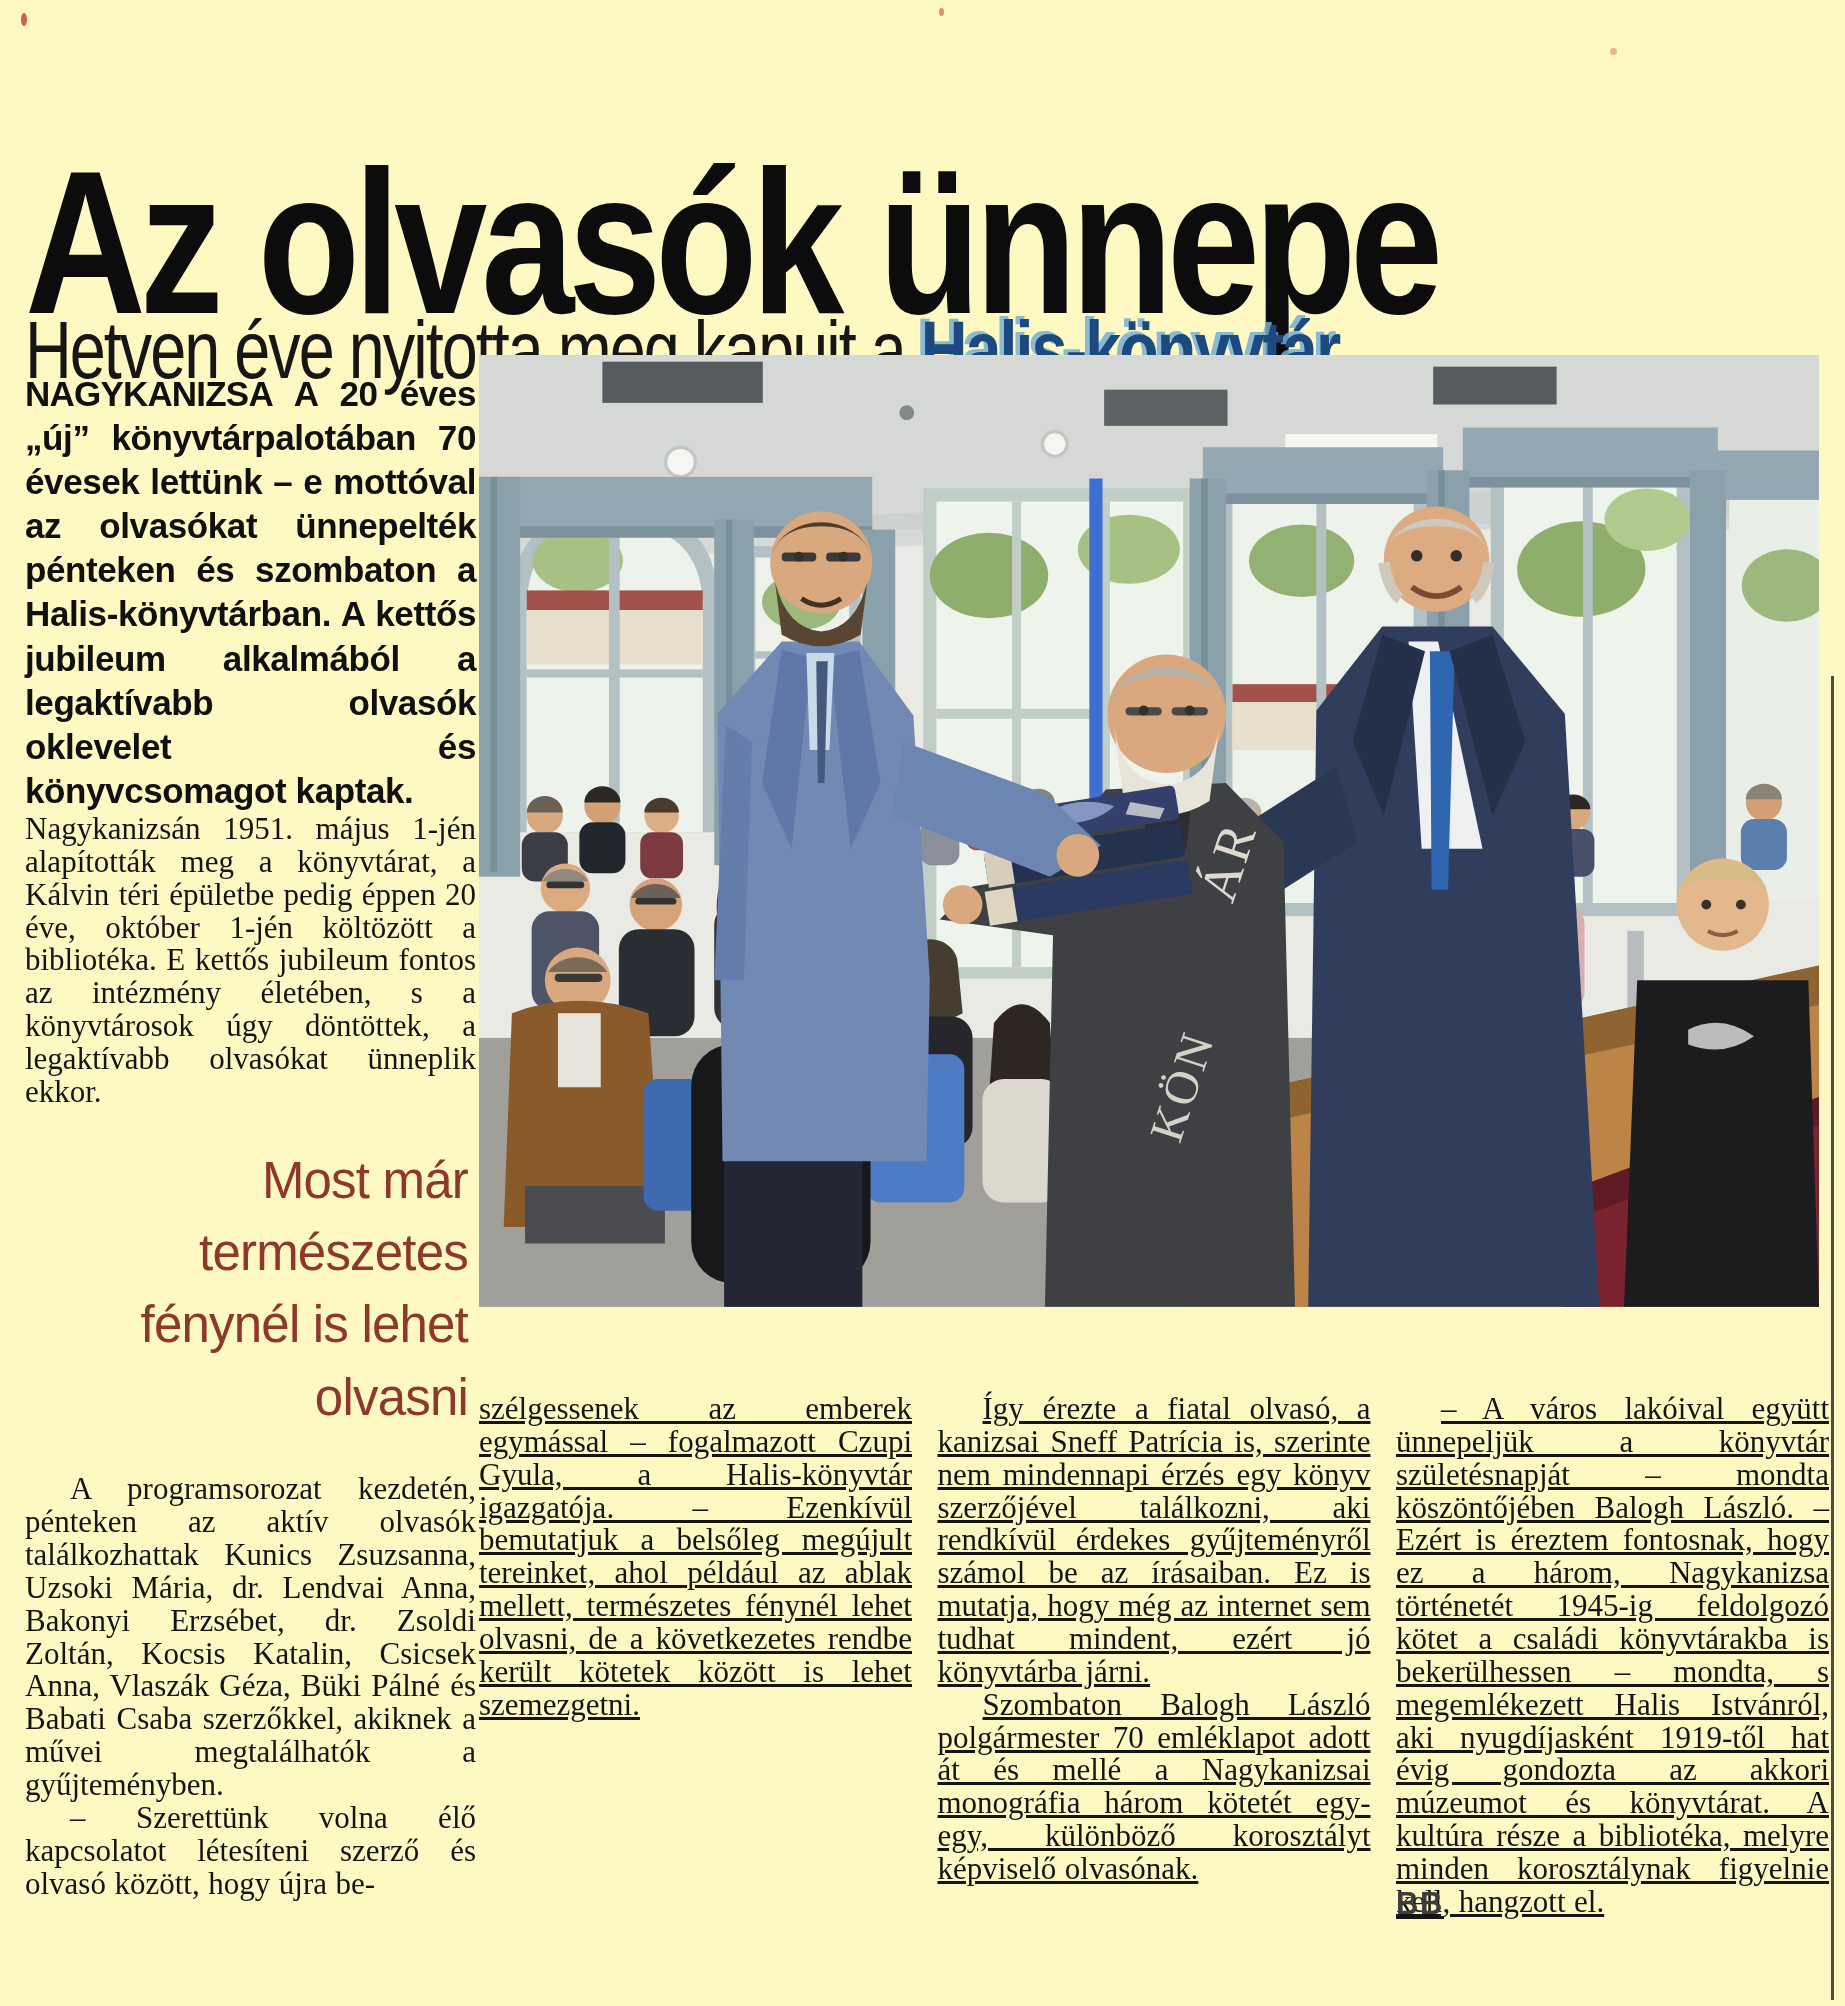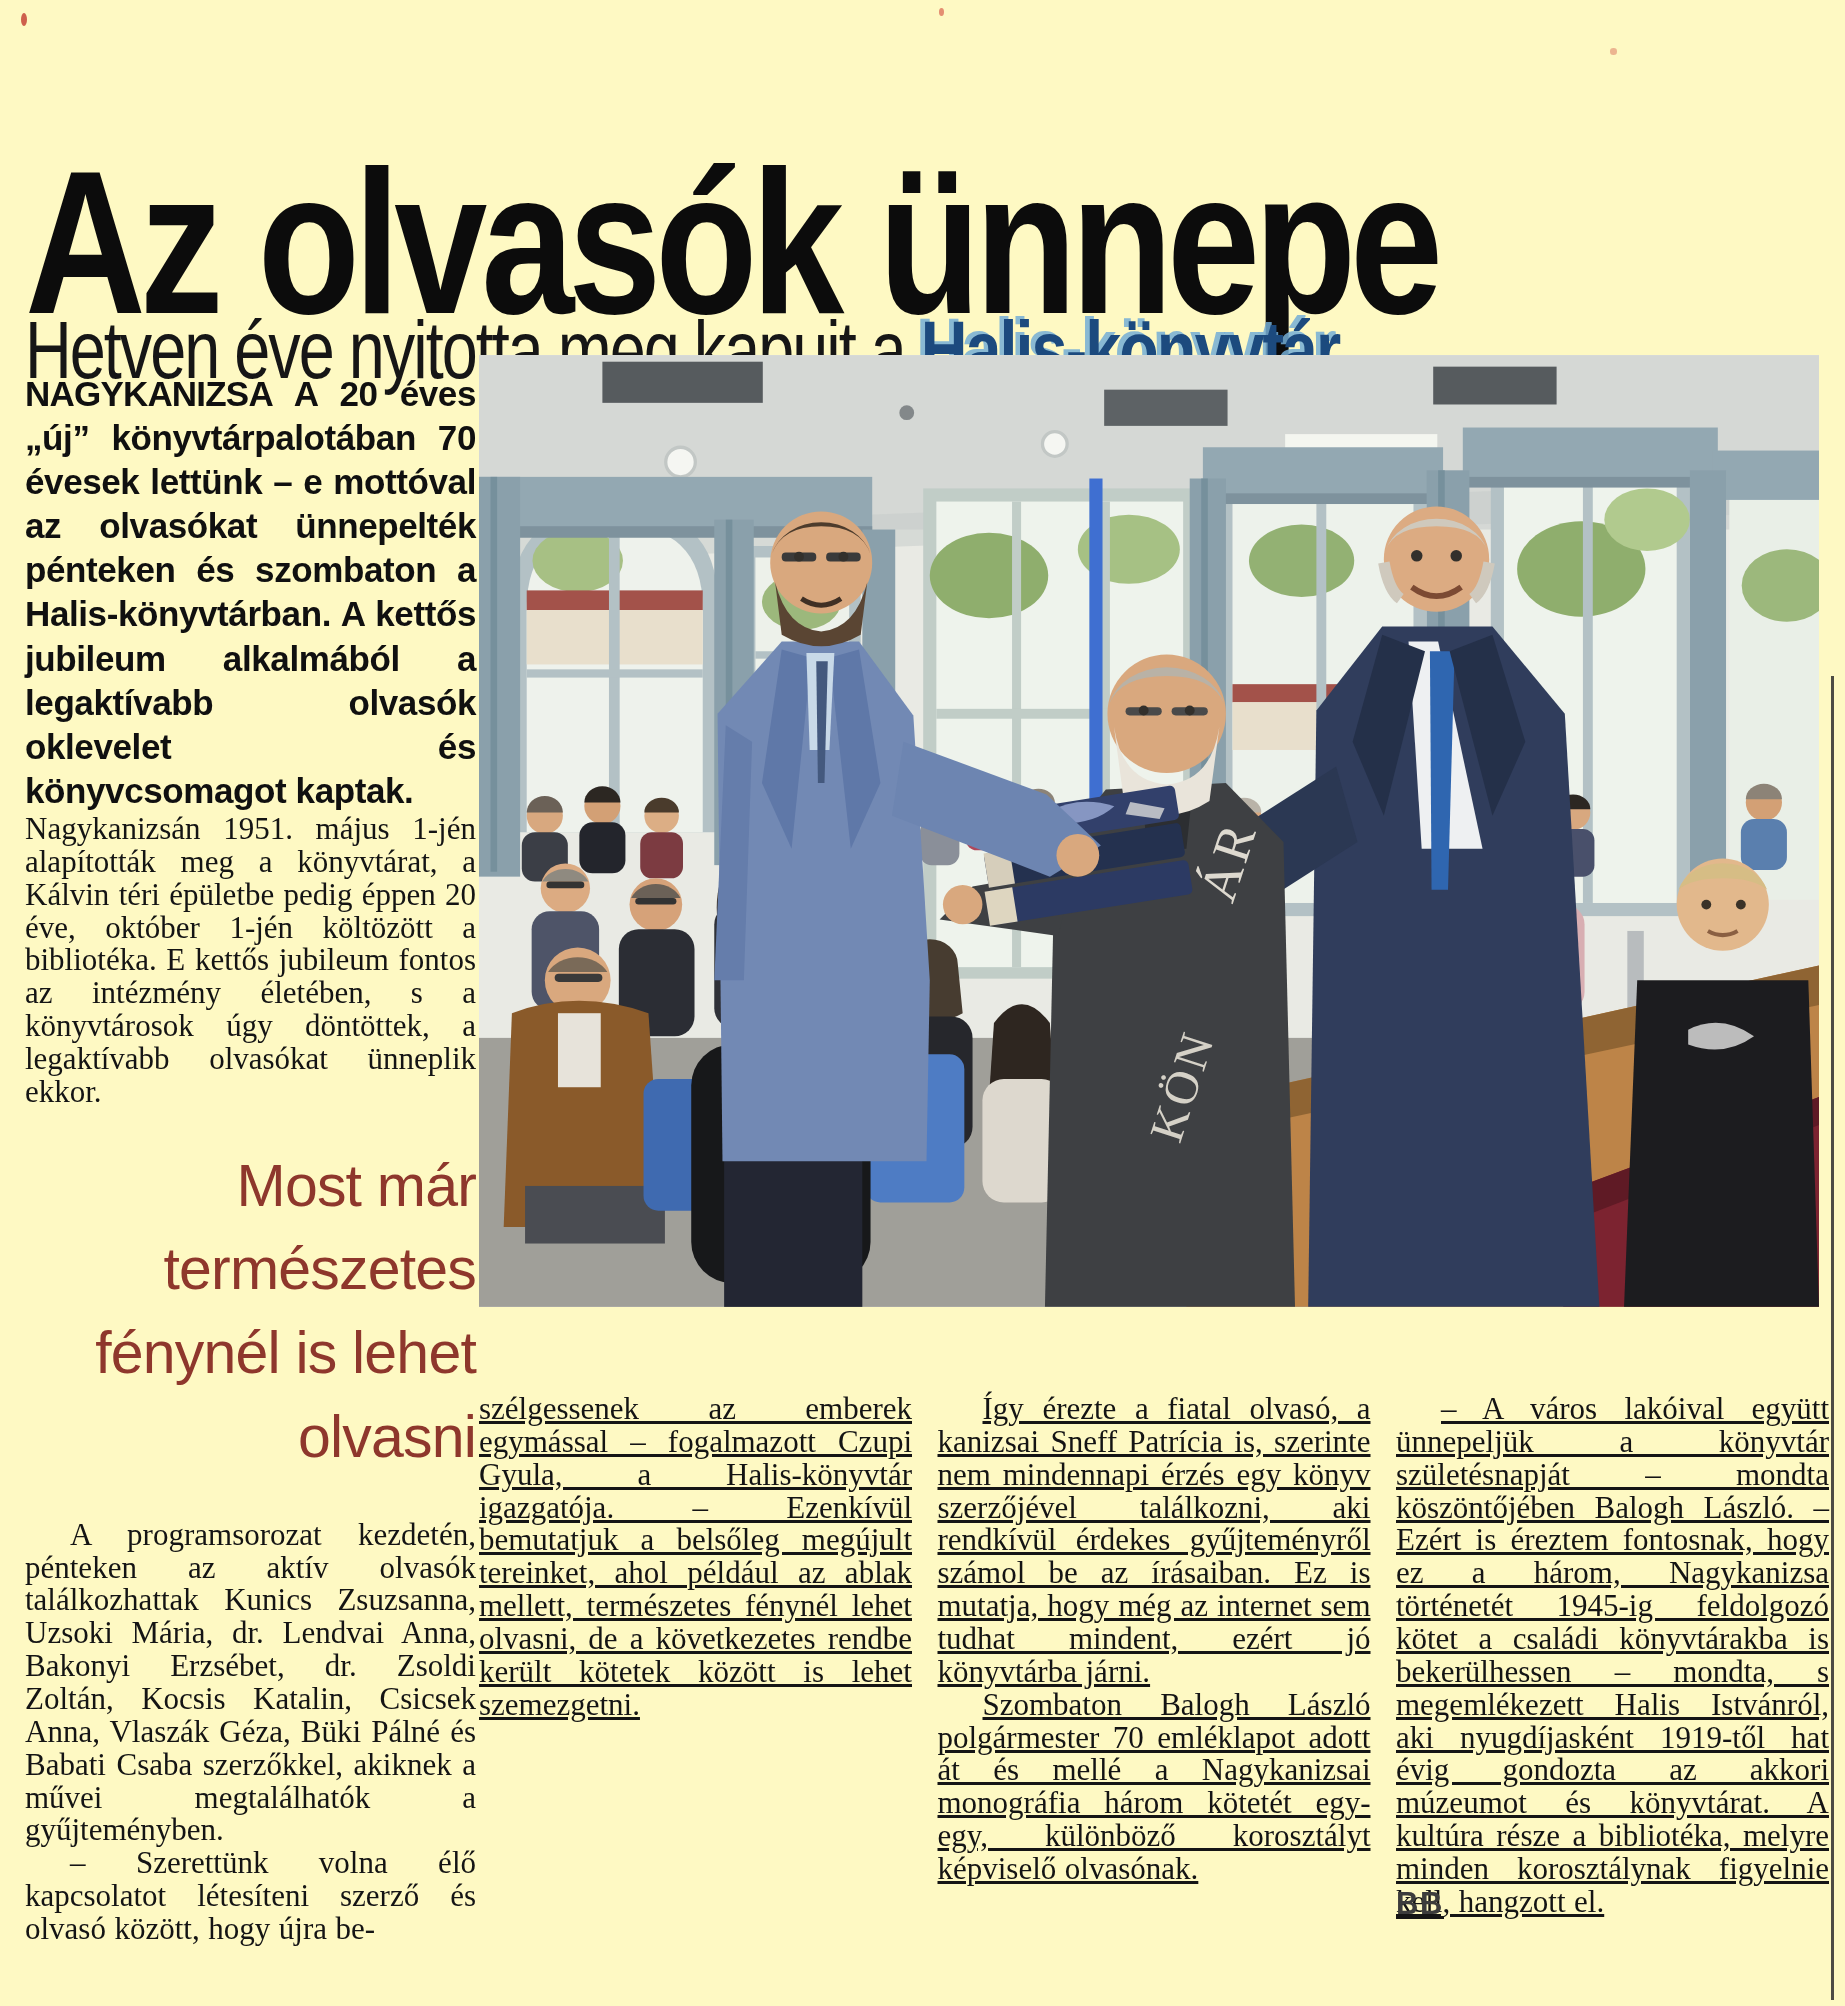--- a/index.html
+++ b/index.html
@@ -32,23 +32,23 @@
     font-size:35px; line-height:1.26; letter-spacing:-0.4px;
     text-align:justify; color:#101010; margin:0;
   }
   .lead .loc{ font-weight:900; letter-spacing:-0.8px; }
   .serif-p{
     font-family:"Liberation Serif", serif; font-size:31px; line-height:1.06;
     text-align:justify; margin:0; color:#141414; word-spacing:0.8px;
   }
   .p-history{ }
   .pullquote{
-    margin:36px 0 39px; text-align:right; white-space:pre-line;
+    margin:36px 8px 39px; text-align:right; white-space:pre-line;
     font-family:"Liberation Sans", sans-serif; font-weight:400;
-    font-size:59px; line-height:1.42; letter-spacing:-0.8px; color:#8e372c;
+    font-size:51px; line-height:1.42; letter-spacing:-0.8px; color:#8e372c;
   }
   .indent{ text-indent:45px; }
   
   .photo-wrap{
     position:absolute; left:479px; top:355px; width:1340px; height:952px;
     background:#dfe1dc; overflow:hidden;
   }
   .caption-row{ position:absolute; left:479px; top:1318px; width:1340px; height:49px; }
   .caption{
     position:absolute; left:0; top:0;

